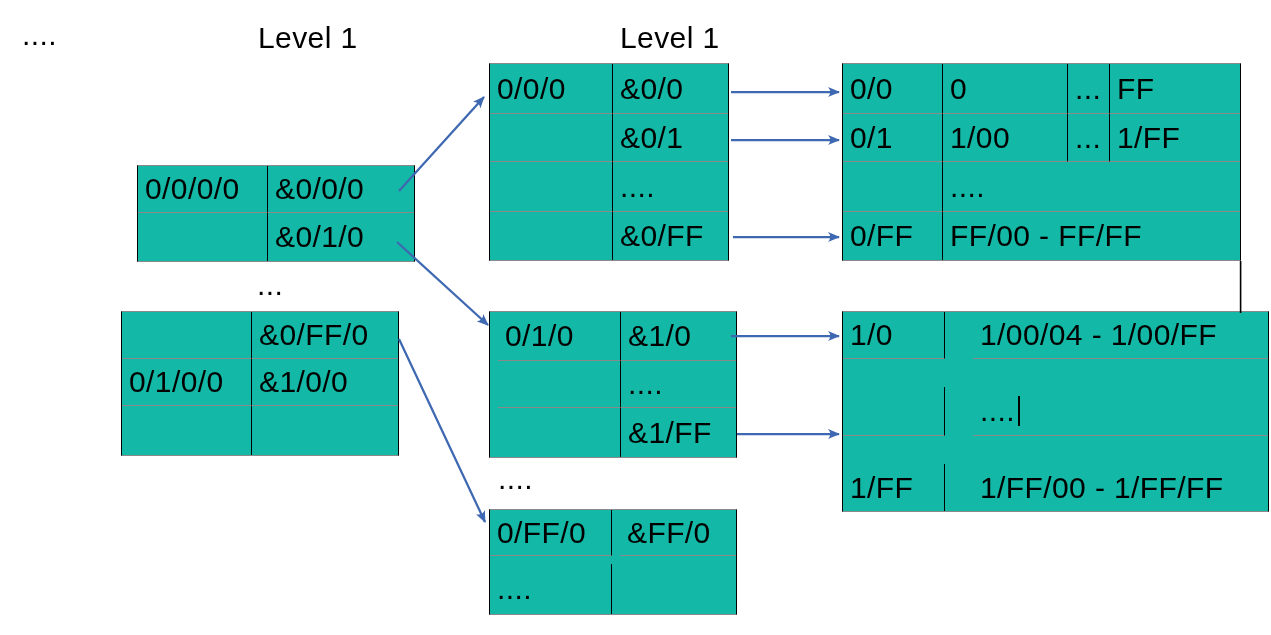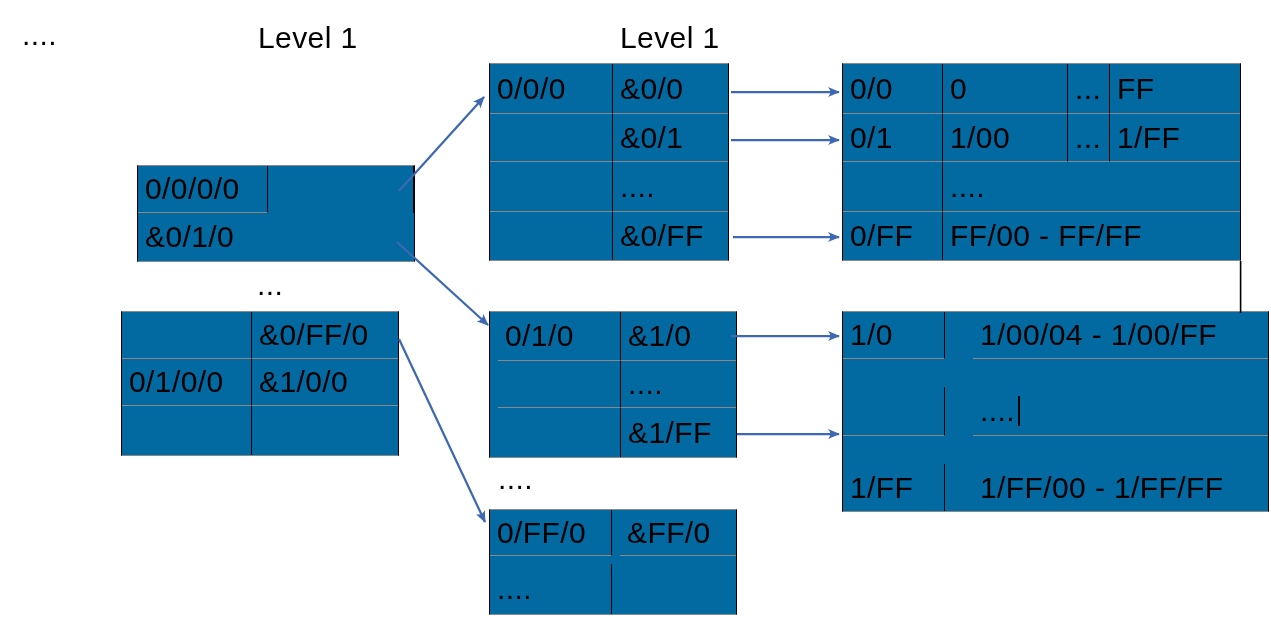--- a/index.html
+++ b/index.html
@@ -2,21 +2,21 @@
 <html style="--arrow: #3E68B1; --sq: #F08A86; --bh: #8a8a8a; --bv: #000000;"><head>
 <meta charset="utf-8">
 <style>
   html,body{margin:0;padding:0;background:#fff;}
   #canvas{
     position:relative;width:1271px;height:635px;background:#ffffff;
     font-family:"Liberation Sans",sans-serif;color:#000;overflow:hidden;
   }
   .txt{position:absolute;font-size:30px;line-height:37px;white-space:pre;letter-spacing:.4px;}
   .tbl{
-    position:absolute;display:grid;box-sizing:border-box;background:#0369a1;
+    position:absolute;display:grid;box-sizing:border-box;background:#14b8a6;
     border:1.4px solid var(--bv);border-top-color:var(--bh);border-bottom-color:var(--bh);
   }
   .cell{
     box-sizing:border-box;display:flex;align-items:center;overflow:hidden;
     padding-left:7px;font-size:30px;letter-spacing:.4px;white-space:pre;
     border-right:1.4px solid var(--bv);border-bottom:1.4px solid var(--bh);
   }
   .cell.lc{border-right:none;}
   .cell.lr{border-bottom:none;}
   .span2{grid-column:2 / -1;}
@@ -40,20 +40,21 @@
   <div class="txt" style="left:620px;top:19px;">Level 1</div>
   <div class="txt" style="left:950px;top:19px;">
     <span>Level 0 (</span><span class="sq">EBI</span><span> </span><span class="sq">list</span><span>)</span>
   </div>
   <div class="txt" style="left:257px;top:266px;">...</div>
   <div class="txt" style="left:498px;top:460px;">....</div>
   <div class="txt" style="left:851px;top:460px;">....</div>
 
   <div class="tbl" style="left:137px;top:165px;grid-template-columns:130px 146px;grid-template-rows:47px 48px;">
     <div class="cell">0/0/0/0</div>
+    <div class="cell lc">&amp;0/0/0</div>
     <div class="cell lr"></div>
     <div class="cell lc lr">&amp;0/1/0</div>
   </div>
 
   <div class="tbl" style="left:121px;top:311px;grid-template-columns:130px 146px;grid-template-rows:47px 47px 49px;">
     <div class="cell"></div>
     <div class="cell lc">&amp;0/FF/0</div>
     <div class="cell">0/1/0/0</div>
     <div class="cell lc">&amp;1/0/0</div>
     <div class="cell lr"></div>

